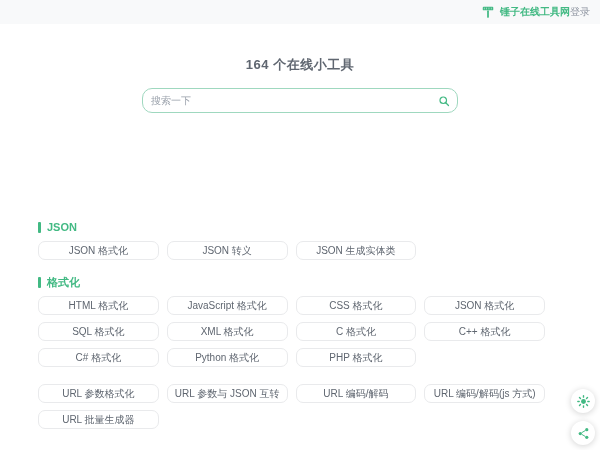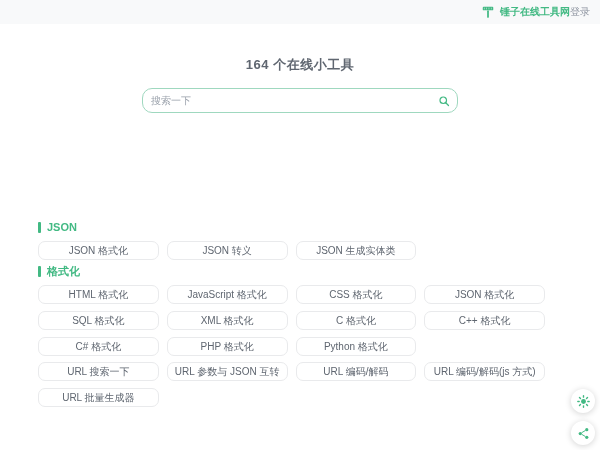--- a/index.html
+++ b/index.html
@@ -27,21 +27,21 @@
   .search-box{width:316px;height:25px;margin:14px auto 0;border:1px solid var(--search-border);
     border-radius:10px;display:flex;align-items:center;background:#fff;}
   .search-box input{flex:1;border:none;outline:none;height:100%;padding:0 8px;
     font-size:10px;color:#444;background:transparent;
     font-family:"Liberation Sans","DejaVu Sans",sans-serif;}
   .search-box input::placeholder{color:#9aa1ab;}
   .search-icon{width:26px;height:100%;display:flex;align-items:center;
     justify-content:center;cursor:pointer;}
   
   .sections{margin:109px 0 0 38px;width:507px;}
-  .tool-section{margin-top:6px;}
+  .tool-section{margin-top:17px;}
   .tool-section:first-child{margin-top:4px;}
   .sec-title{font-size:11px;font-weight:700;color:var(--accent);line-height:11px;
     margin-bottom:8px;display:flex;align-items:center;}
   .sec-title::before{content:"";display:inline-block;width:3px;height:11px;
     background:var(--accent);margin-right:6px;border-radius:1px;}
   .grid{display:grid;grid-template-columns:repeat(4,1fr);gap:7px 8px;}
   .tool-btn{height:19px;background:#fff;border:1px solid var(--btn-border);
     border-radius:7px;font-size:10px;color:var(--btn-text);cursor:pointer;
     font-family:"Liberation Sans","DejaVu Sans",sans-serif;line-height:17px;
     white-space:nowrap;overflow:hidden;text-overflow:ellipsis;padding:0 2px;}
@@ -99,27 +99,27 @@
         <div class="grid">
           <button class="tool-btn">HTML 格式化</button>
           <button class="tool-btn">JavaScript 格式化</button>
           <button class="tool-btn">CSS 格式化</button>
           <button class="tool-btn">JSON 格式化</button>
           <button class="tool-btn">SQL 格式化</button>
           <button class="tool-btn">XML 格式化</button>
           <button class="tool-btn">C 格式化</button>
           <button class="tool-btn">C++ 格式化</button>
           <button class="tool-btn">C# 格式化</button>
+          <button class="tool-btn">Python 格式化</button>
           <button class="tool-btn">PHP 格式化</button>
-          <button class="tool-btn">Python 格式化</button>
         </div>
       </section>
       <section class="tool-section">
         <div class="grid">
-          <button class="tool-btn">URL 搜索一下</button>
+          <button class="tool-btn">URL 参数格式化</button>
           <button class="tool-btn">URL 参数与 JSON 互转</button>
           <button class="tool-btn">URL 编码/解码</button>
           <button class="tool-btn">URL 编码/解码(js 方式)</button>
           <button class="tool-btn">URL 批量生成器</button>
         </div>
       </section>
     </div>
 </main>
 
 <div class="fab fab-theme">

